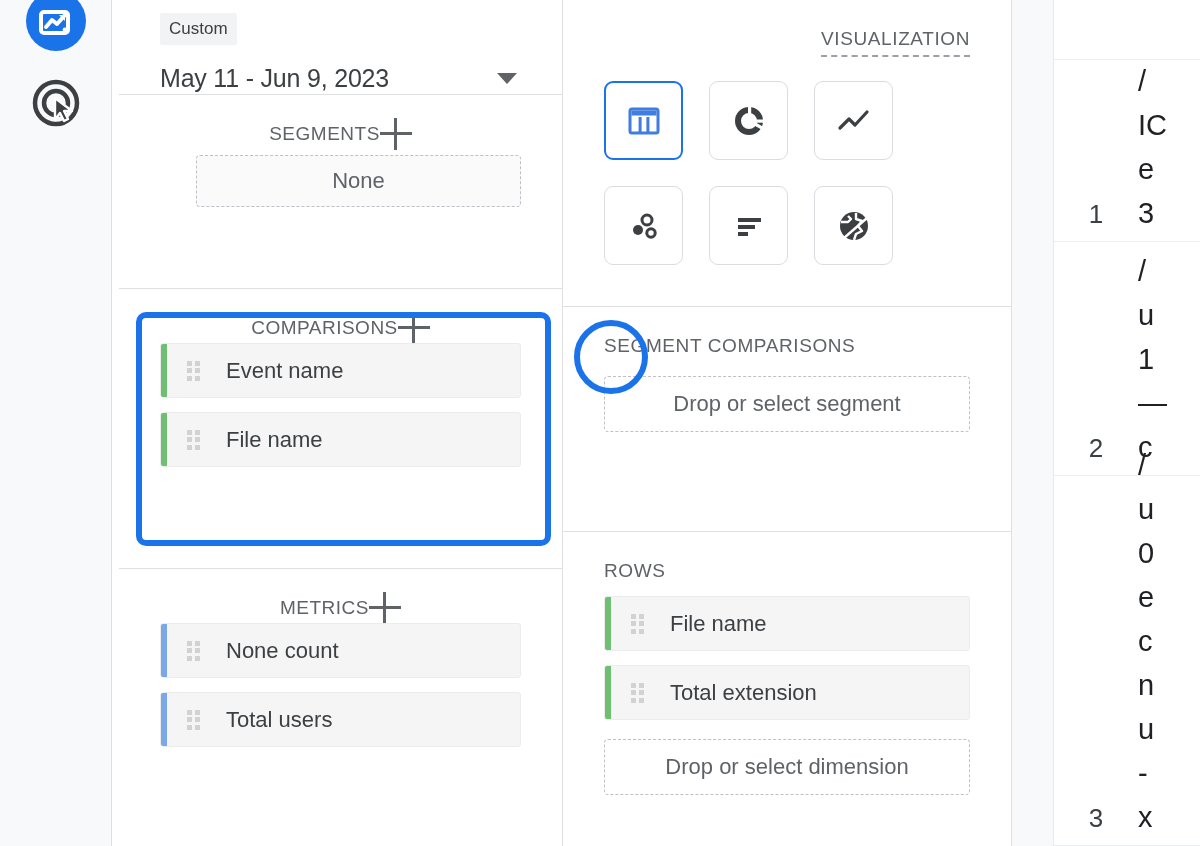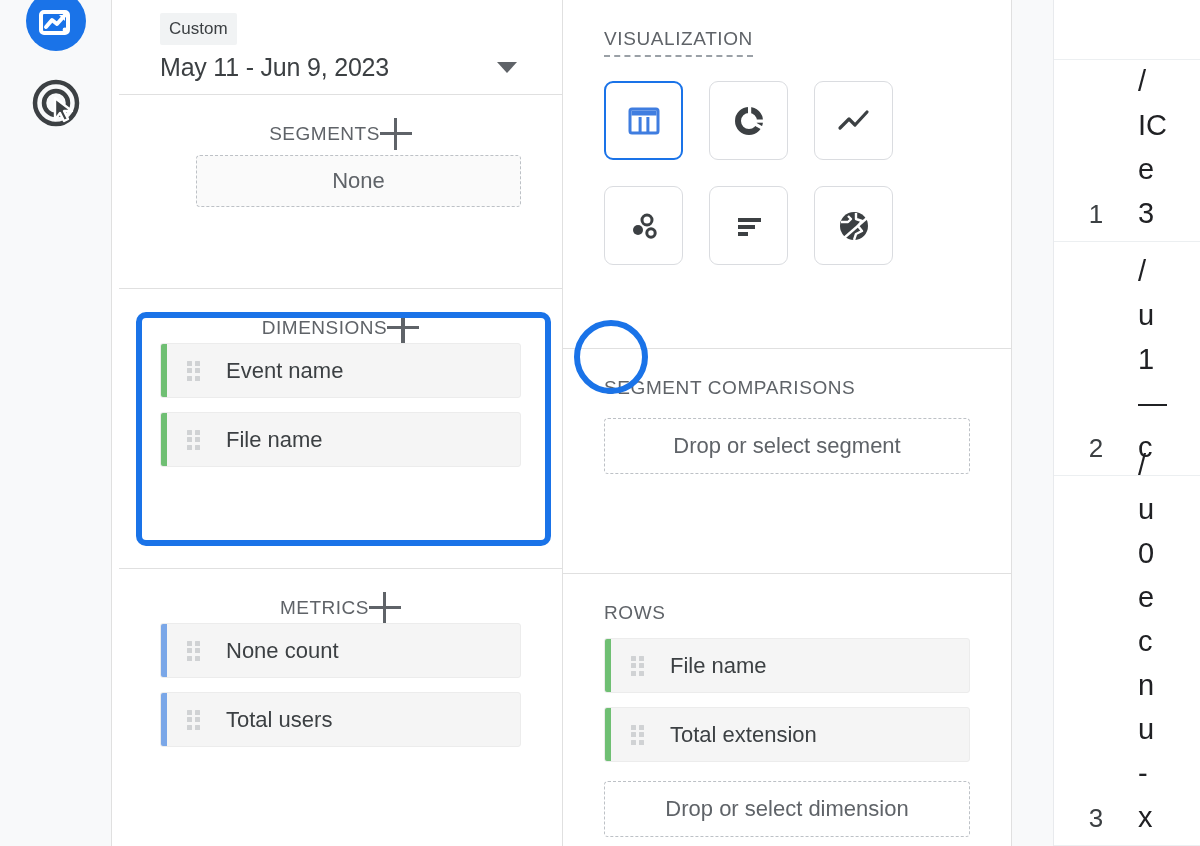--- a/index.html
+++ b/index.html
@@ -59,21 +59,21 @@
     color: #3c4043;
     font-size: 17px;
     line-height: 1;
     padding: 7px 9px 8px 9px;
     border-radius: 2px;
     margin-top: 13px;
   }
   .daterow {
     display: flex; align-items: center;
     justify-content: space-between;
-    margin-top: 8px;
+    margin-top: 19px;
   }
   .daterow .dtext {
     font-size: 25px;
     color: #3c4043;
     letter-spacing: -0.2px;
   }
   .caret {
     width: 0; height: 0;
     border-left: 10px solid transparent;
     border-right: 10px solid transparent;
@@ -165,21 +165,21 @@
   }
 
   
   .panel-tab {
     flex: 0 0 449px;
     width: 449px;
     background: #ffffff;
     border-right: 1px solid #e0e0e0;
   }
   .tsect { border-bottom: 1px solid #e0e0e0; padding: 0 41px; }
-  .tsect.viz { height: 349px; }
+  .tsect.viz { height: 307px; text-align: right; }
   .tsect.segcomp { height: 225px; }
   .tsect.rows { height: 314px; border-bottom: none; }
 
   .tsect-title {
     font-size: 19px;
     letter-spacing: 0.6px;
     color: #5f6368;
     padding-top: 28px;
     display: inline-block;
   }
@@ -285,21 +285,21 @@
     <div class="sect segments">
       <div class="sect-head">
         <span class="sect-title">SEGMENTS</span>
         <span class="plus-glyph"></span>
       </div>
       <div class="none-box">None</div>
     </div>
 
     <div class="sect dimensions">
       <div class="sect-head">
-        <span class="sect-title">DIMENSIONS</span>
+        <span class="sect-title">COMPARISONS</span>
         <span class="plus-glyph"></span>
       </div>
 
       <div class="pill dim">
         <span class="bar"></span>
         <span class="grip">
           <i></i>
             <i></i>
             <i></i>
             <i></i>

